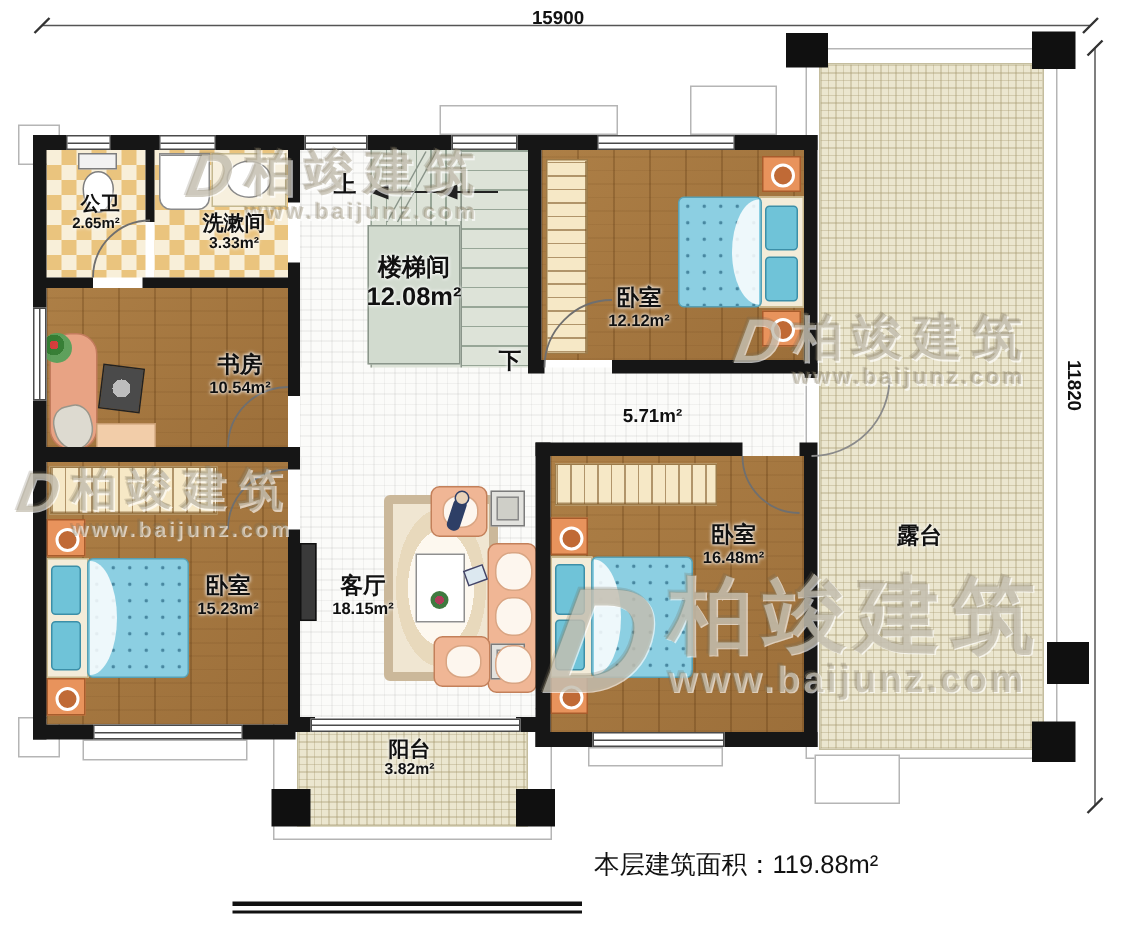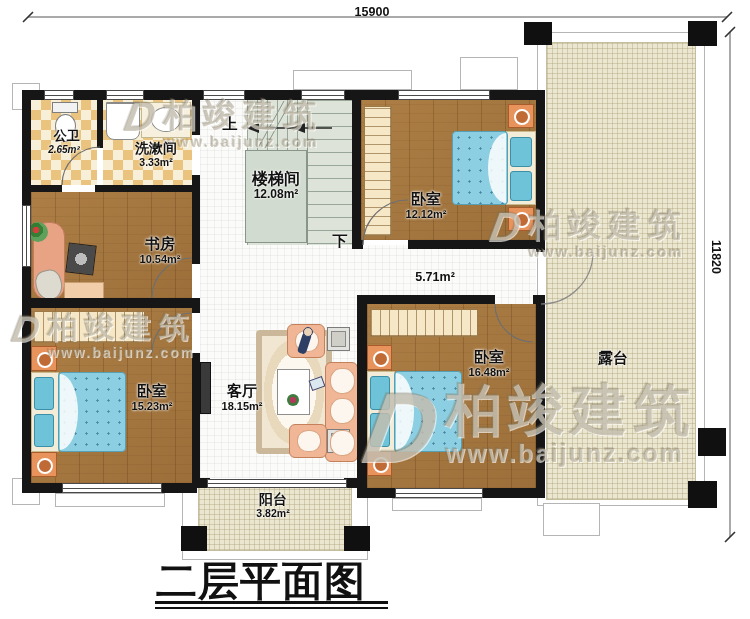--- a/index.html
+++ b/index.html
@@ -253,33 +253,33 @@
   <div class="wm" style="left:12px;top:312px;">
     <span class="logo" style="font-size:38px;">D</span>
     <span>
         <span class="brand" style="font-size:30px;display:block;">柏竣建筑</span>
     <span class="url" style="font-size:14px;display:block;">www.baijunz.com</span>
       </span>
   </div>
 
   <div class="room-label" style="left:64px;top:129px;text-align:right;">
     <div class="rn" style="font-size:13px;">公卫</div>
-    <div class="ra" style="font-size:10px;font-style:italic;">2.65m²</div>
+    <div class="ra" style="font-size:10px;">2.65m²</div>
   </div>
   <div class="room-label" style="left:156px;top:141px;">
     <div class="rn" style="font-size:14px;">洗漱间</div>
     <div class="ra" style="font-size:10.5px;">3.33m²</div>
   </div>
   <div class="room-label" style="left:160px;top:236px;">
     <div class="rn">书房</div>
     <div class="ra">10.54m²</div>
   </div>
   <div class="room-label" style="left:276px;top:170px;">
     <div class="rn" style="font-size:16px;">楼梯间</div>
-    <div class="ra" style="font-size:12px;">12.08m²</div>
+    <div class="ra" style="font-size:17px;">12.08m²</div>
   </div>
   <div class="room-label" style="left:426px;top:191px;">
     <div class="rn">卧室</div>
     <div class="ra">12.12m²</div>
   </div>
   <div class="room-label" style="left:435px;top:270px;">
     <div class="ra" style="font-size:12.5px;">5.71m²</div>
   </div>
   <div class="room-label" style="left:242px;top:383px;">
     <div class="rn">客厅</div>
@@ -303,17 +303,19 @@
   <div class="room-label z45" style="left:230px;top:116px;">
     <div class="rn" style="font-size:15px;">上</div>
   </div>
   <div class="room-label z45" style="left:340px;top:233px;">
     <div class="rn" style="font-size:15px;">下</div>
   </div>
 
   <div class="dim" style="left:372px;top:5px;transform:translateX(-50%);">15900</div>
   <div class="dim" style="left:694px;top:250px;width:44px;text-align:center;transform:rotate(90deg);">11820</div>
 
-  <div class="ft" style="left:156px;top:554px;font-size:41px;font-weight:bold;letter-spacing:1px;">二层平面图</div>
   <i class="abs" style="left:155px;top:601px;width:233px;height:3px;background:#111;"></i>
   <i class="abs" style="left:155px;top:607px;width:233px;height:2px;background:#111;"></i>
+  <div class="ft" style="left:396px;top:565px;font-size:17px;font-weight:500;">
+    <span>本层建筑面积：</span><span>119.88m²</span>
+  </div>
 
 </div>
 
 </body></html>

